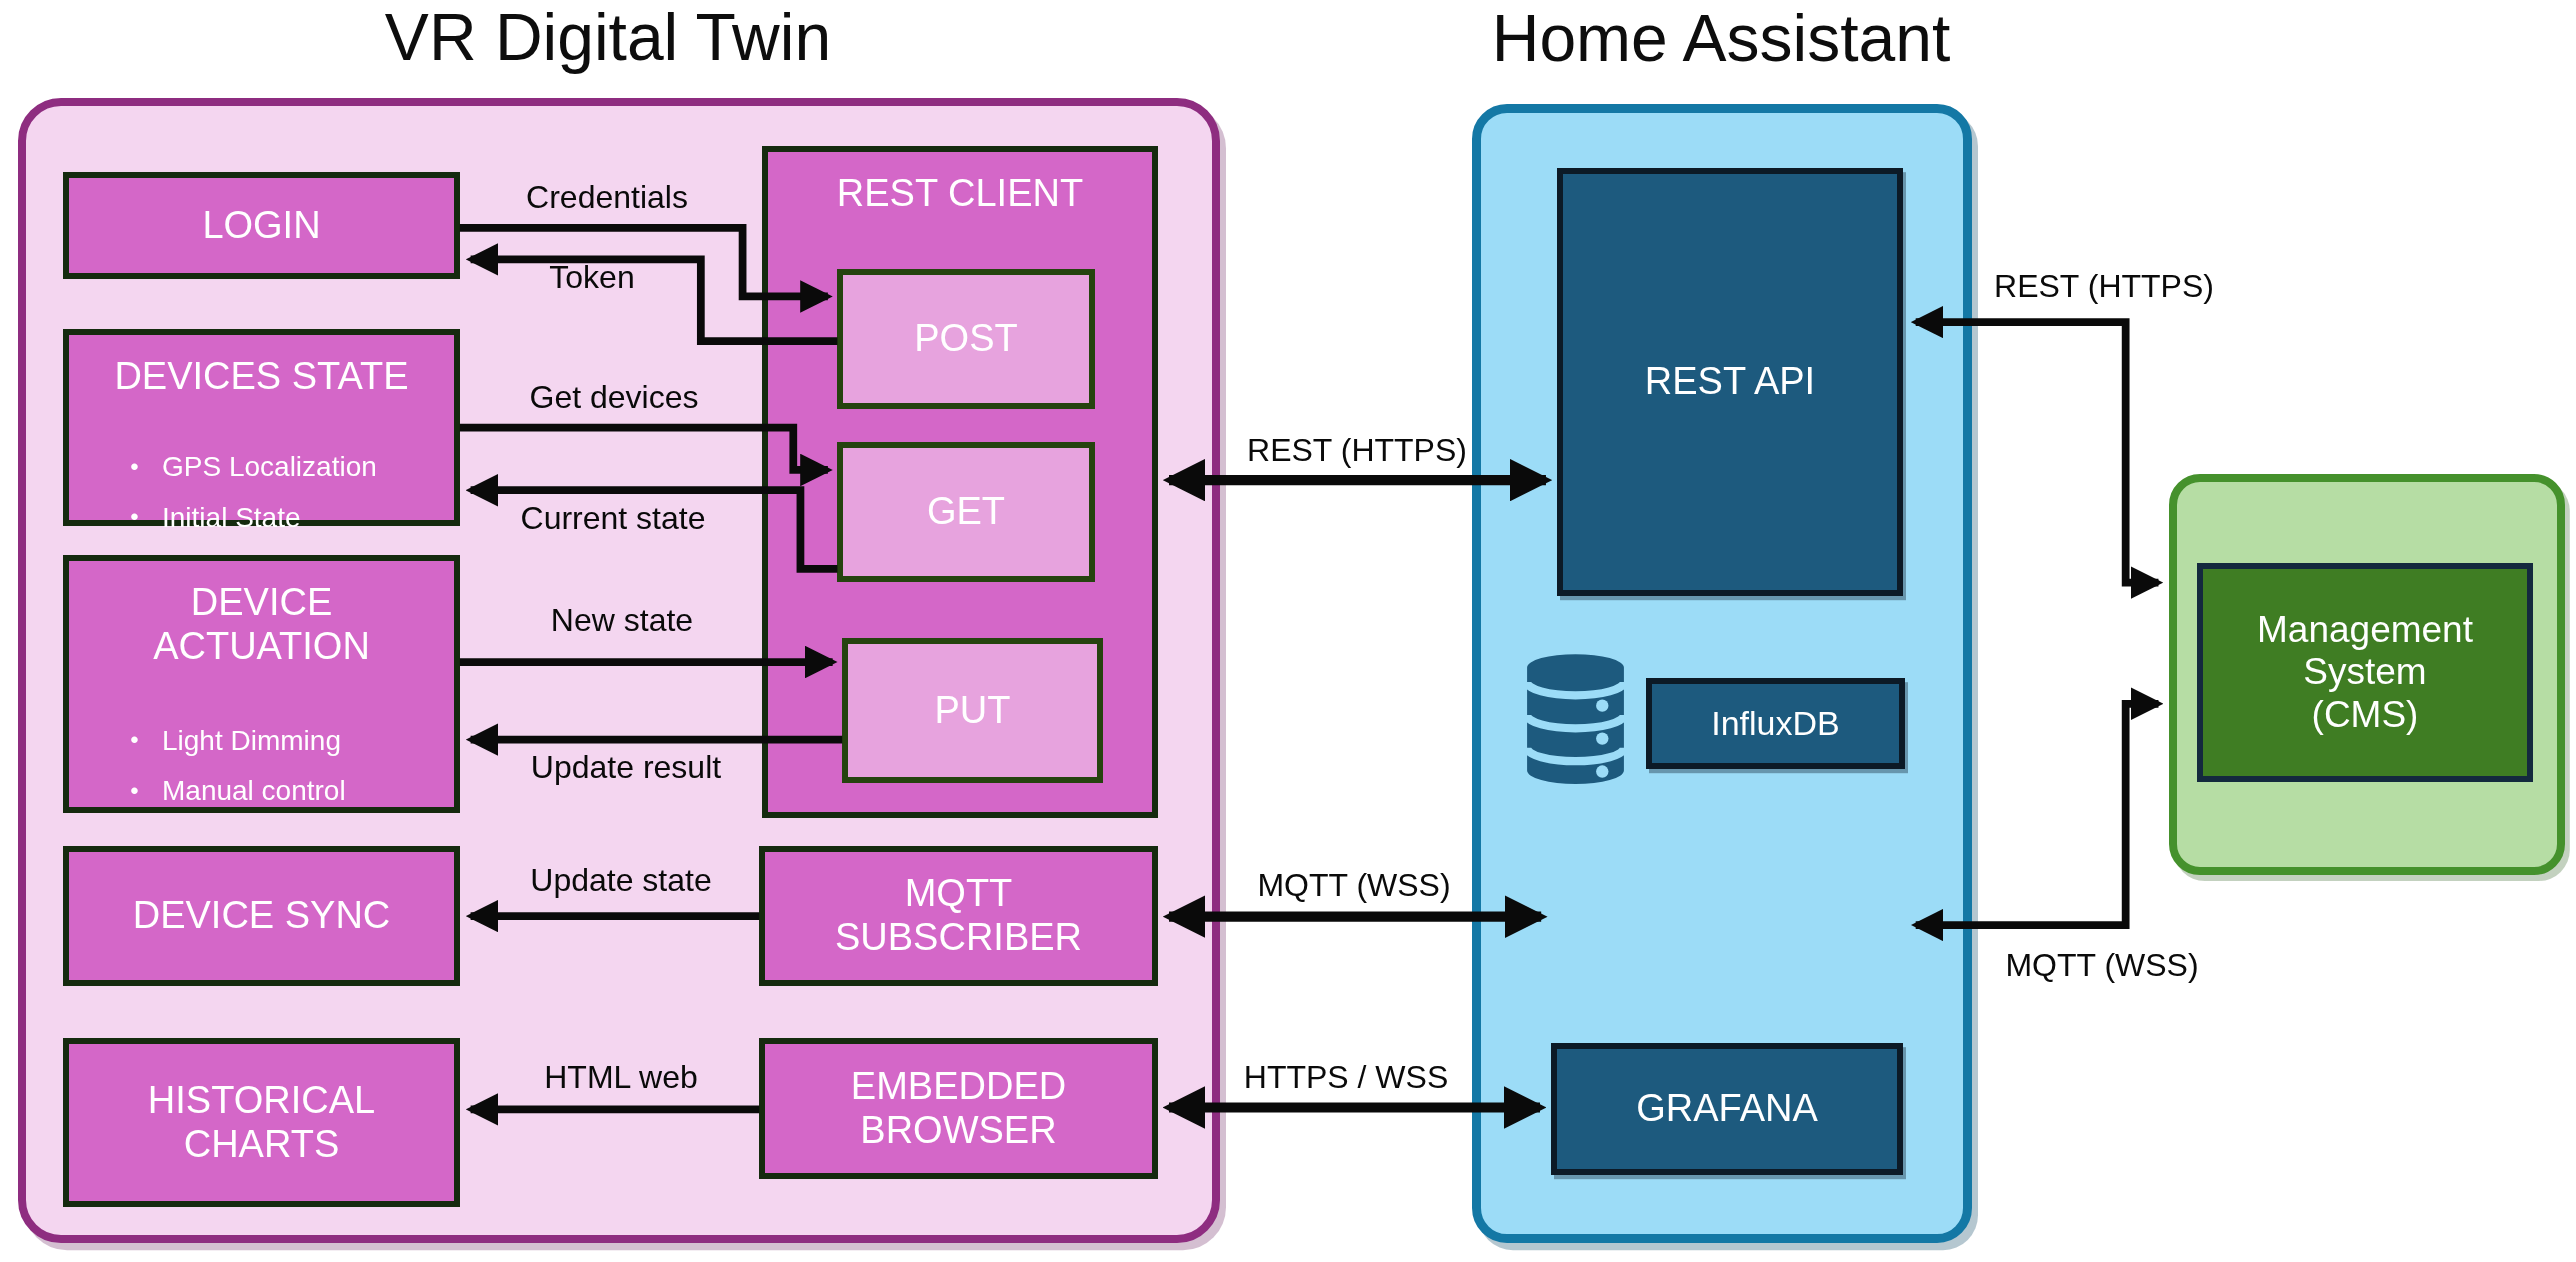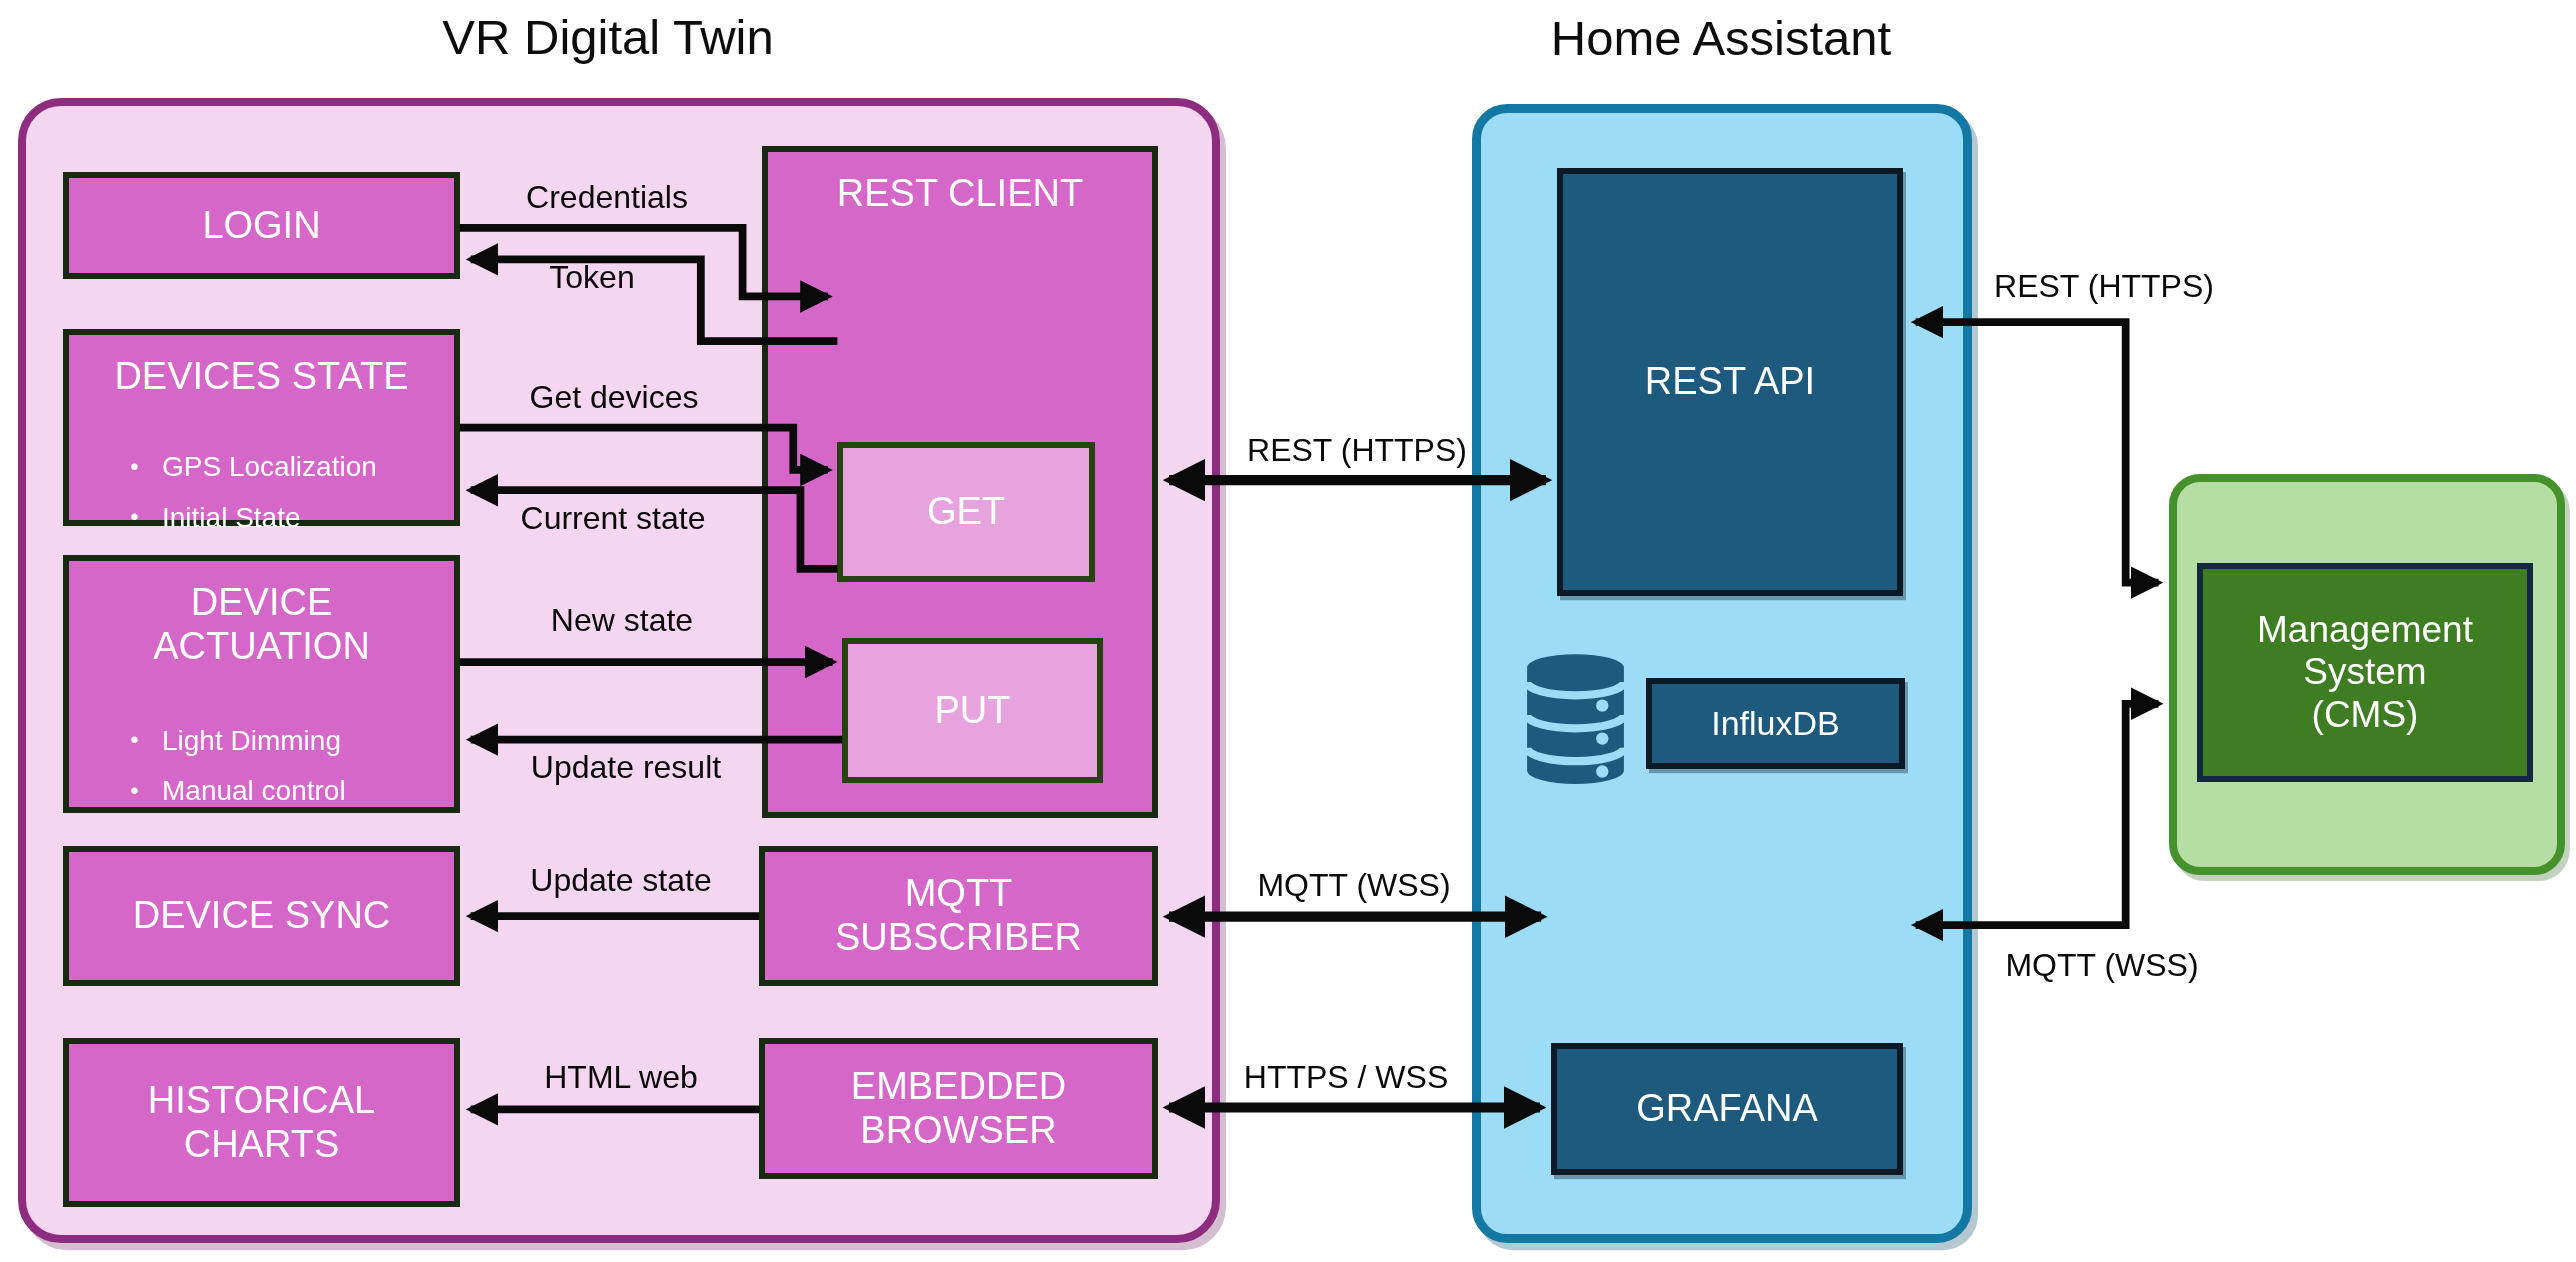--- a/index.html
+++ b/index.html
@@ -2,21 +2,21 @@
 <html style="--vr-fill: #f4d6f0; --vr-border: #8e2d80; --node-fill: #d467c8; --node-border: #152a0f; --subnode-fill: #e7a3de; --subnode-border: #25430f; --ha-fill: #9cdcf7; --ha-border: #1478a5; --teal-fill: #1d5a7e; --teal-border: #0c1a26; --cms-fill: #b6dda4; --cms-border: #45912c; --cms-box-fill: #3f7d23; --cms-box-border: #14293e; --arrow: #0a0a0a; --label-text: #0a0a0a; --box-text: #ffffff;font-size:9.5px"><head>
 <meta charset="utf-8">
 <style>
   html,body{margin:0;padding:0;background:#ffffff;}
   .canvas{
     position:relative;width:2576px;height:1262px;background:#ffffff;
     font-family:"Liberation Sans", sans-serif;overflow:hidden;
   }
   .panel-title{
     position:absolute;transform:translate(-50%,-50%);
-    font-size:49px;color:#0d0d0d;white-space:nowrap;letter-spacing:0px;
+    font-size:66px;color:#0d0d0d;white-space:nowrap;letter-spacing:0px;
   }
   .container{
     position:absolute;box-sizing:border-box;
   }
   .vr-container{
     background:var(--vr-fill);border:8.4px solid var(--vr-border);border-radius:43px;
     box-shadow:6px 7.2px 0 rgba(100,25,90,0.28);
   }
   .ha-container{
     background:var(--ha-fill);border:9px solid var(--ha-border);border-radius:35px;
@@ -98,20 +98,23 @@
   </div>
 
   <div class="node pink" style="left:63px;top:1038px;width:397px;height:169px;">
     <span style="max-width:310px;">HISTORICAL CHARTS</span>
   </div>
 
   <div class="node pink top-title" style="left:762px;top:146px;width:396px;height:672px;">
     <span>REST CLIENT</span>
   </div>
 
+  <div class="node pink-light" style="left:837px;top:269px;width:258px;height:140px;">
+    <span>POST</span>
+  </div>
   <div class="node pink-light" style="left:837px;top:442px;width:258px;height:140px;">
     <span>GET</span>
   </div>
   <div class="node pink-light" style="left:842px;top:638px;width:261px;height:145px;text-align:right;">
     <span>PUT</span>
   </div>
 
   <div class="node pink" style="left:759px;top:846px;width:399px;height:140px;">
     <span style="max-width:286px;">MQTT SUBSCRIBER</span>
   </div>

